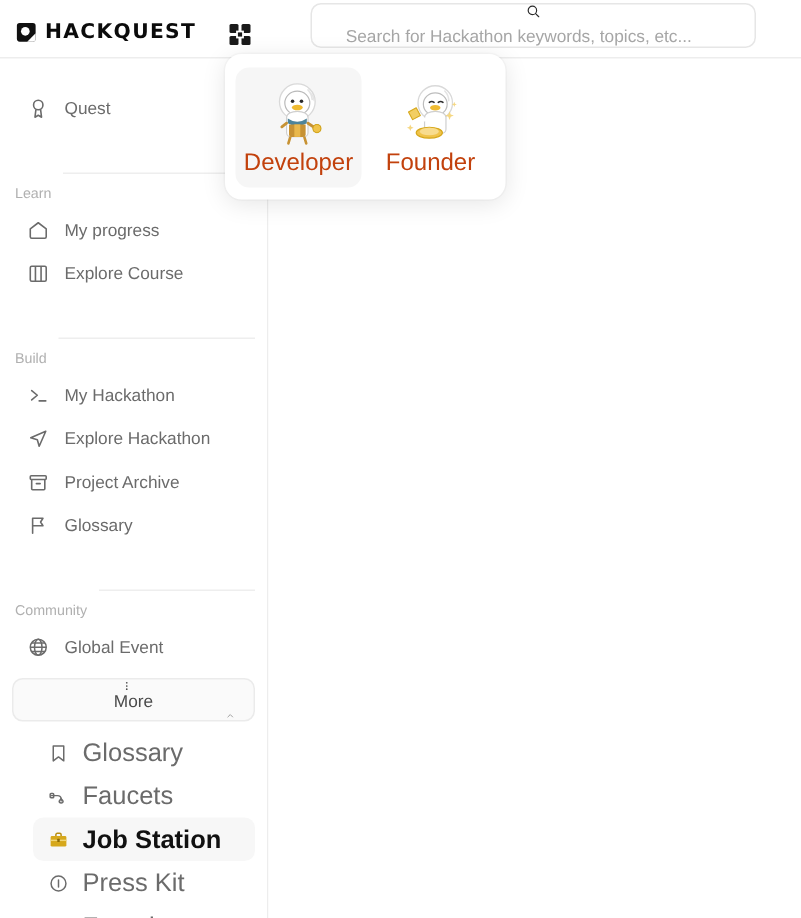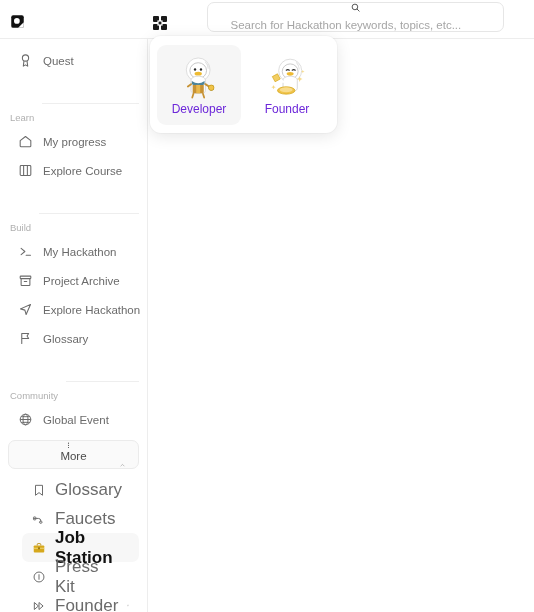--- a/index.html
+++ b/index.html
@@ -46,23 +46,23 @@
   .search-input {
     border: none; outline: none; background: transparent;
     font-family: "Liberation Sans", sans-serif;
     font-size: 11.5px; color: #9a9a9a; width: 250px;
   }
   .search-input::placeholder { color: #a6a6a6; }
 
   
   .sidebar {
     position: absolute; left: 0; top: 38px;
-    width: 148px; height: 574px;
+    width: 179px; height: 574px;
     background: #fff; border-right: 1px solid #ededed;
-    padding-top: 8px;
+    padding-top: 20px;
     overflow: hidden;
   }
   .nav-item {
     position: relative;
     display: flex; align-items: center; gap: 10px;
     height: 29px; margin: 0 8px; padding: 0 10px;
     border-radius: 7px; cursor: pointer;
     color: #6b6b6b; font-size: 11.5px;
   }
   .nav-item .ico { width: 15px; height: 15px; flex: none; display: block; color: #6b6b6b; }
@@ -113,35 +113,36 @@
     display: flex; align-items: center; padding: 0 7px; gap: 4px;
   }
   .role-card {
     width: 84px; height: 80px; border-radius: 9px;
     display: flex; flex-direction: column;
     align-items: center; justify-content: center; gap: 2px;
     cursor: pointer; background: transparent;
   }
   .role-card.selected { background: #f6f6f6; }
   .role-art { width: 52px; height: 46px; display: block; }
-  .role-label { font-size: 12px; color: #6d28d9; font-weight: 400; }
+  .role-label { font-size: 16px; color: #c2410c; font-weight: 400; }
 </style>
 </head>
 <body>
 
 <div class="app">
 
   <div class="header">
 
     <div class="logo-wrap">
       <svg class="logo-mark" viewBox="0 0 24 24">
         <path d="M5 2h14a3 3 0 0 1 3 3v14a3 3 0 0 1-3 3H5a3 3 0 0 1-3-3V5a3 3 0 0 1 3-3z" fill="#111"></path>
         <path d="M22 13v6a3 3 0 0 1-3 3h-6z" fill="#fff"></path>
         <circle cx="11" cy="11" r="4.6" fill="#fff"></circle>
       </svg>
+      <span class="logo-text">HACKQUEST</span>
     </div>
 
     <div class="grid-btn">
       <svg viewBox="0 0 16 16" width="16" height="16">
         <rect x="1" y="1" width="6" height="6" rx="1" fill="#1a1a1a"></rect>
         <rect x="9" y="1" width="6" height="6" rx="1" fill="#1a1a1a"></rect>
         <rect x="1" y="9" width="6" height="6" rx="1" fill="#1a1a1a"></rect>
         <rect x="9" y="9" width="6" height="6" rx="1" fill="#1a1a1a"></rect>
         <rect x="5.4" y="5.4" width="5.2" height="5.2" fill="#fff"></rect>
         <rect x="6.6" y="6.6" width="2.8" height="2.8" fill="#1a1a1a"></rect>
@@ -193,31 +194,31 @@
     </div>
     <div class="nav-item">
       <svg class="ico" viewBox="0 0 24 24" fill="none" stroke="currentColor" stroke-width="1.7">
         <polyline points="5,7 11,12 5,17" stroke-linecap="round" stroke-linejoin="round"></polyline>
         <line x1="13" y1="18" x2="20" y2="18" stroke-linecap="round"></line>
       </svg>
       <span class="nav-label">My Hackathon</span>
     </div>
     <div class="nav-item">
       <svg class="ico" viewBox="0 0 24 24" fill="none" stroke="currentColor" stroke-width="1.7">
+        <path d="M20 4 4 11l7 2 2 7z" stroke-linejoin="round"></path>
+      </svg>
+      <span class="nav-label">Explore Hackathon</span>
+    </div>
+    <div class="nav-item">
+      <svg class="ico" viewBox="0 0 24 24" fill="none" stroke="currentColor" stroke-width="1.7">
         <rect x="3.5" y="5" width="17" height="4" rx="1"></rect>
         <path d="M5 9.5v9.5a1 1 0 0 0 1 1h12a1 1 0 0 0 1-1V9.5"></path>
         <line x1="10" y1="13.5" x2="14" y2="13.5" stroke-linecap="round"></line>
       </svg>
       <span class="nav-label">Project Archive</span>
-    </div>
-    <div class="nav-item">
-      <svg class="ico" viewBox="0 0 24 24" fill="none" stroke="currentColor" stroke-width="1.7">
-        <path d="M20 4 4 11l7 2 2 7z" stroke-linejoin="round"></path>
-      </svg>
-      <span class="nav-label">Explore Hackathon</span>
     </div>
     <div class="nav-item">
       <svg class="ico" viewBox="0 0 24 24" fill="none" stroke="currentColor" stroke-width="1.7">
         <path d="M6 20V4h11l-2.5 4L17 12H6" stroke-linejoin="round" stroke-linecap="round"></path>
       </svg>
       <span class="nav-label">Glossary</span>
     </div>
 
     <div class="section">
       <span class="section-title">Community</span>

